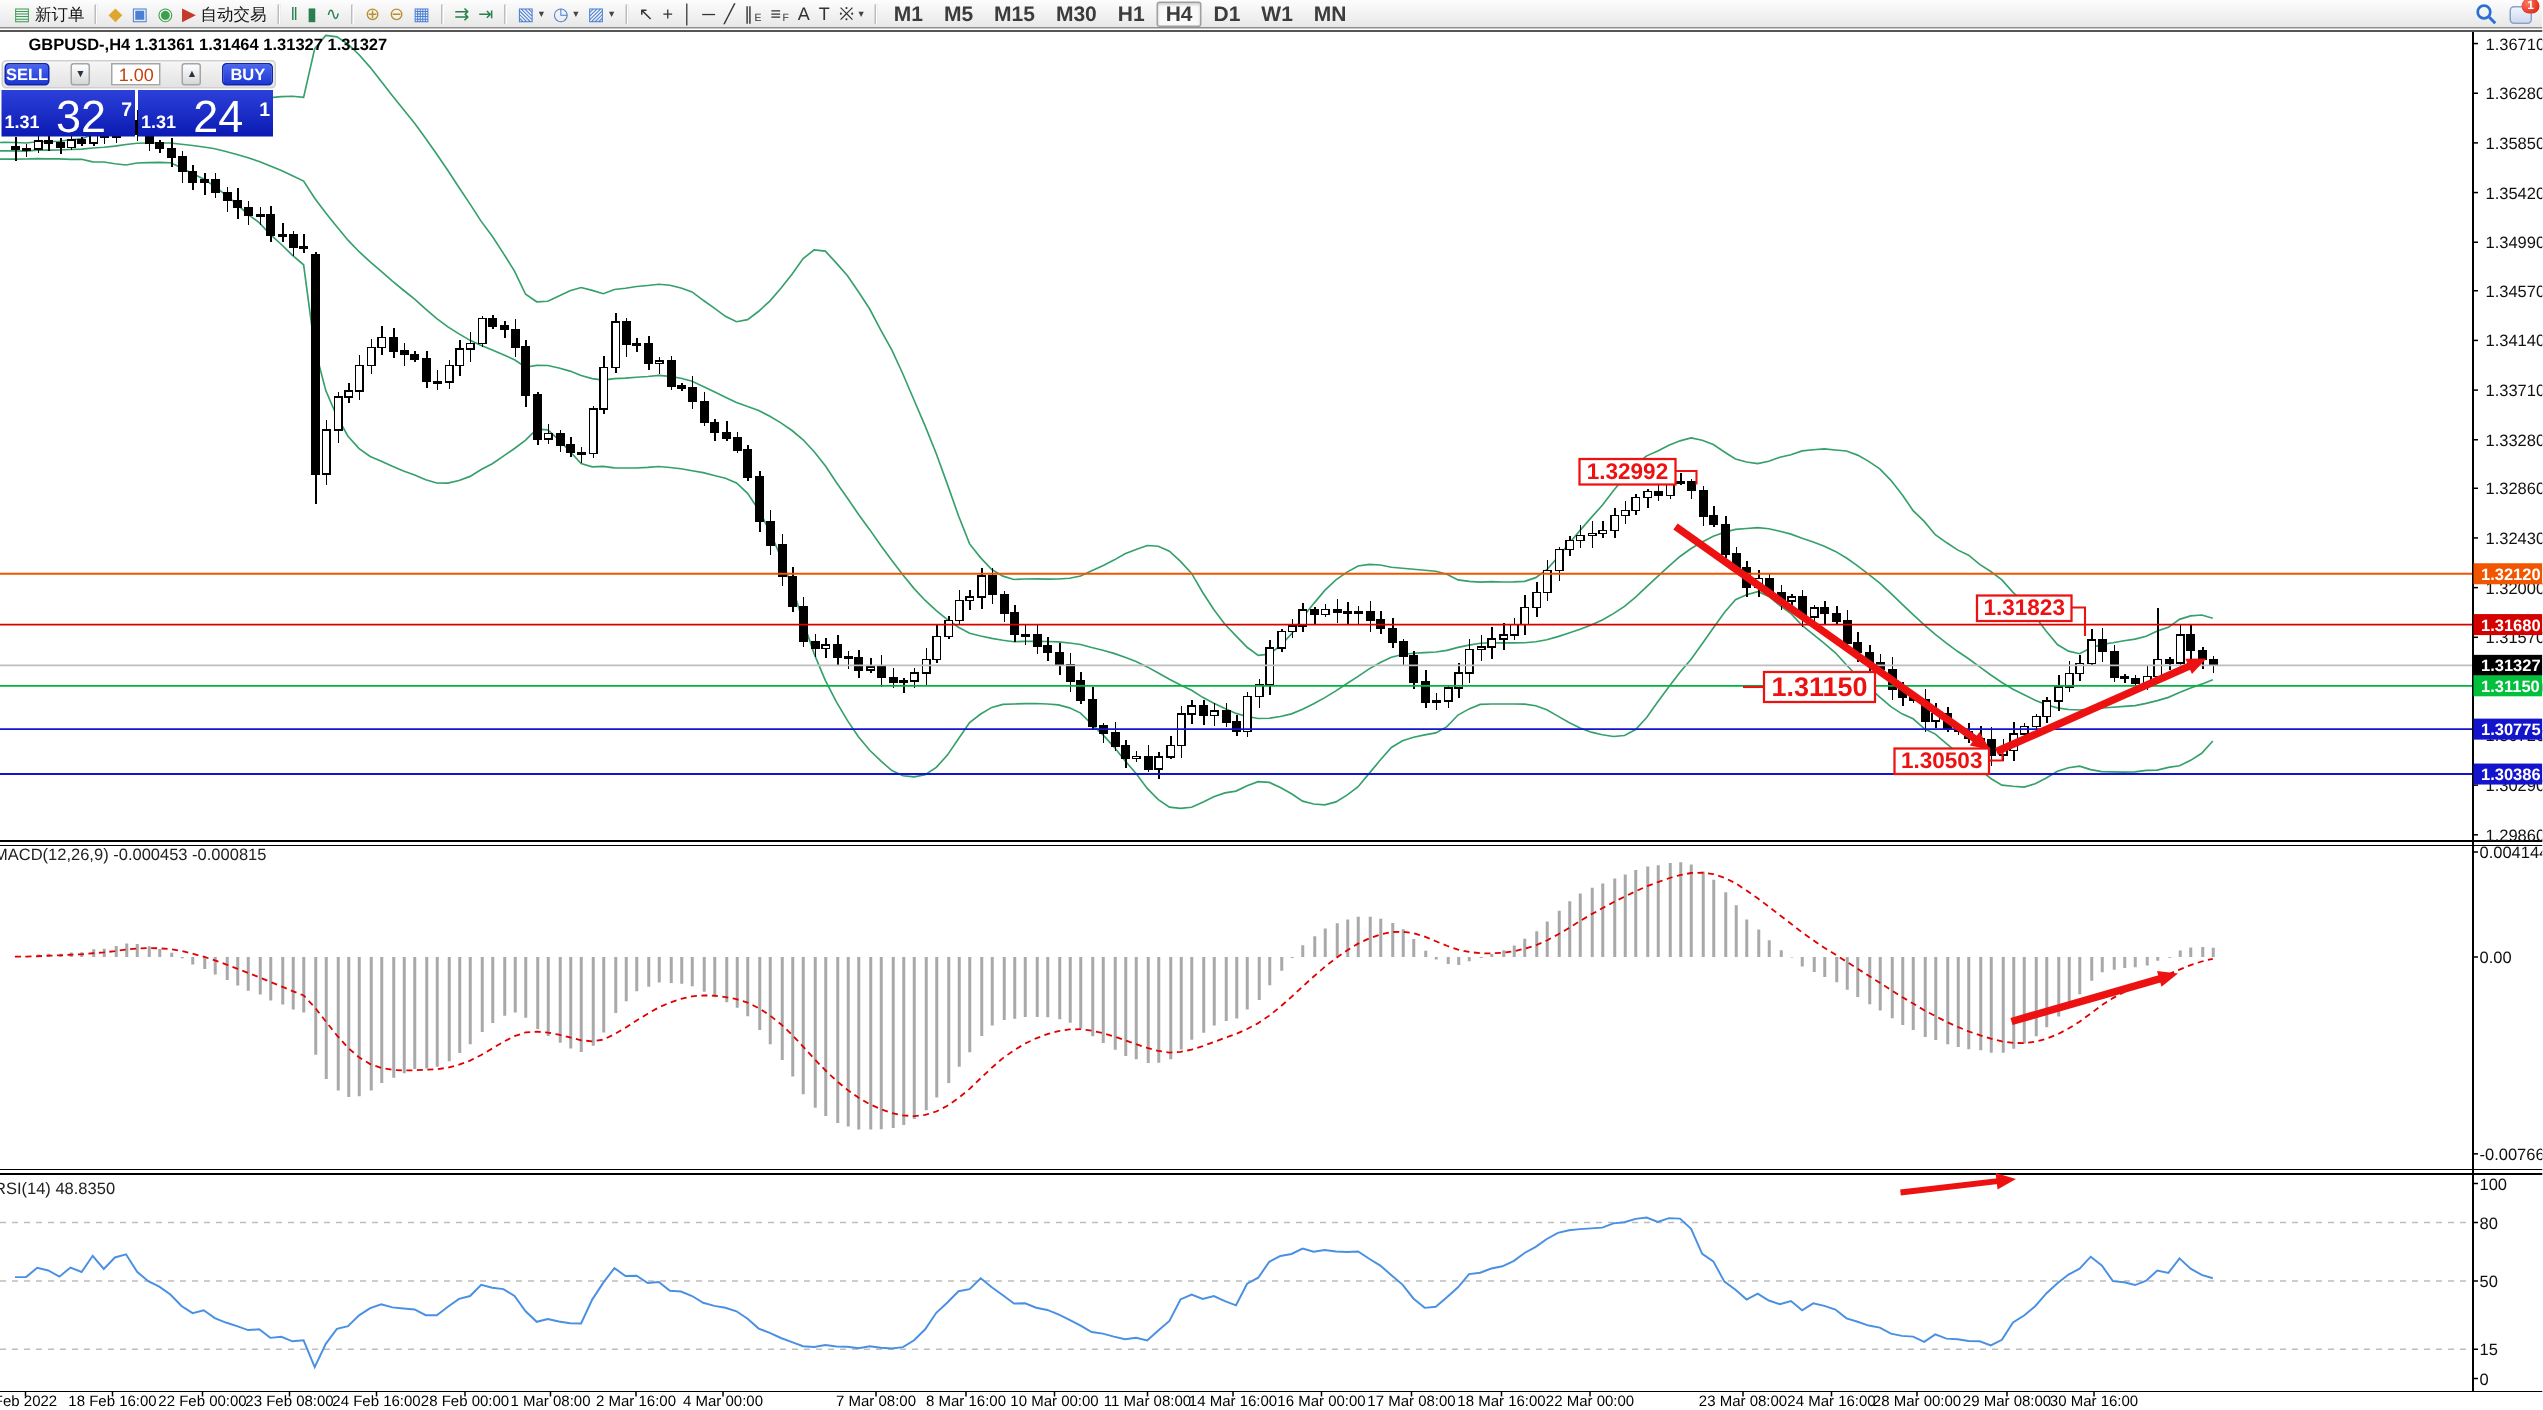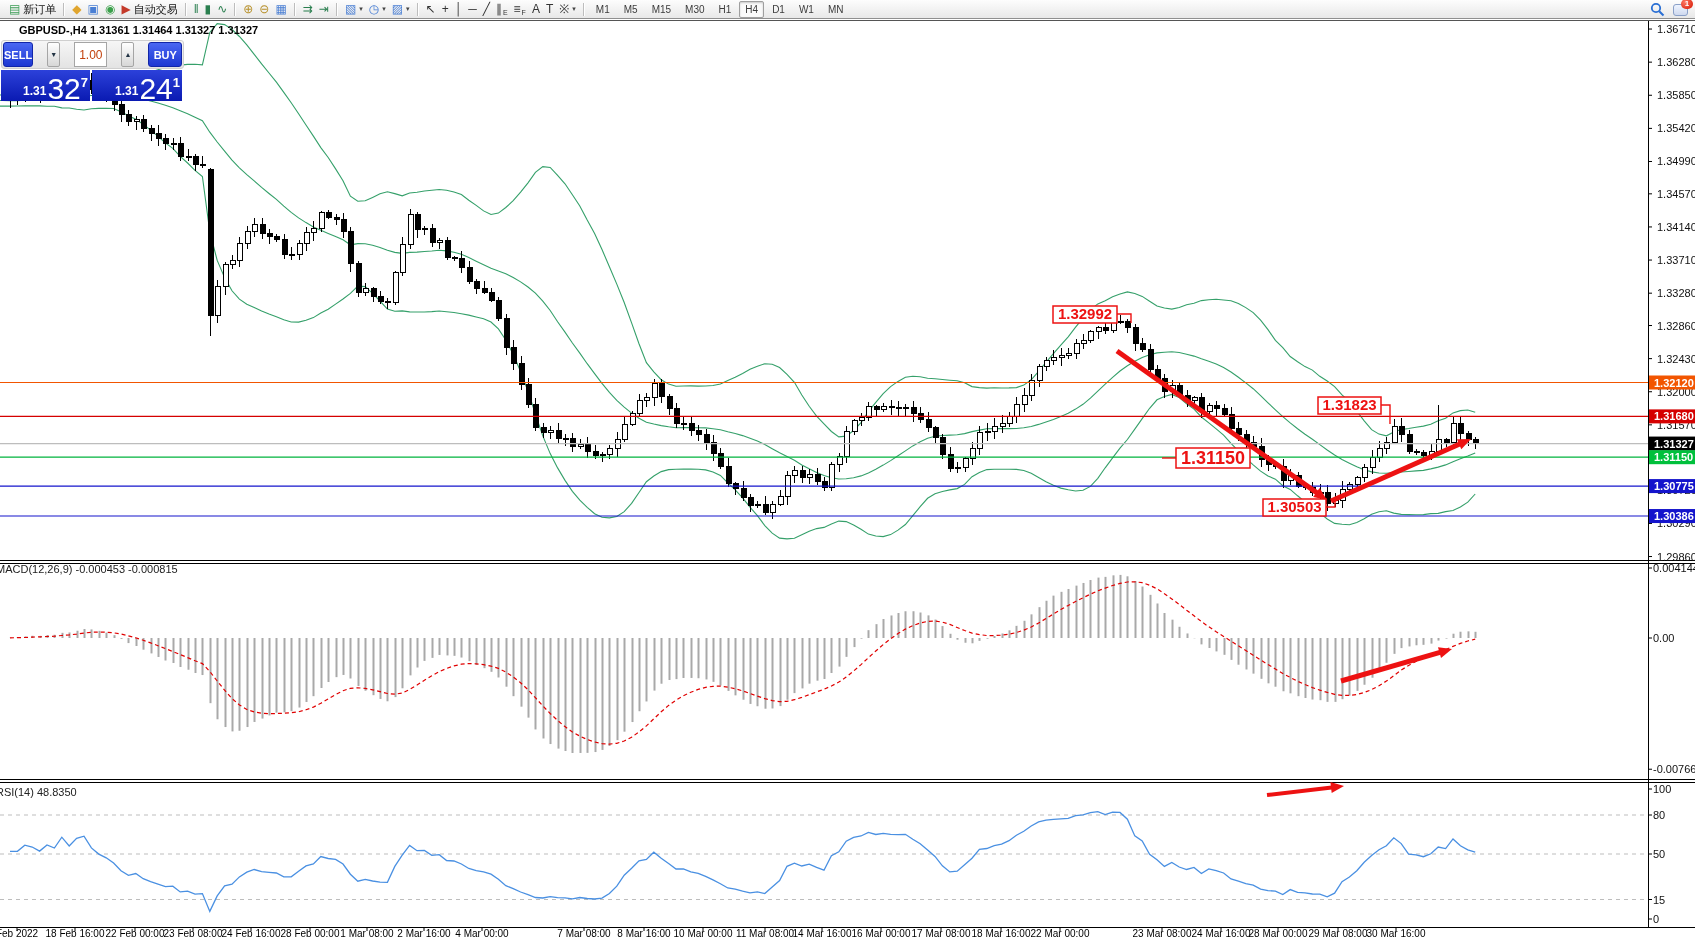--- a/index.html
+++ b/index.html
@@ -9,45 +9,45 @@
   .toolbar{position:absolute;top:0;left:0;width:1695px;height:19px;z-index:30;
     background:linear-gradient(#fdfdfd,#e8e8e8);border-bottom:1px solid #8f8f8f;
     display:flex;align-items:center;padding-left:6px;box-sizing:border-box;}
   .tb-sep{width:1px;height:13px;background:#bdbdbd;border-right:1px solid #fff;margin:0 4px;flex:0 0 auto;}
   .tb-item{height:17px;display:flex;align-items:center;justify-content:center;padding:0 3px;flex:0 0 auto;cursor:default;}
   .tb-glyph{font-size:12px;line-height:17px;}
   .tb-sub{font-size:7px;color:#333;margin-left:1px;align-self:flex-end;line-height:10px;}
   .tb-label{font-size:11px;color:#111;margin-left:3px;white-space:nowrap;}
   .tb-dd{font-size:7px;color:#444;margin-left:3px;}
   .tf-group{display:flex;align-items:center;flex:0 0 auto;}
-  .tf{font-size:10px;font-weight:normal;color:#3c3c3c;padding:0 5px;height:15px;line-height:15px;
+  .tf{font-size:14px;font-weight:bold;color:#3c3c3c;padding:0 5px;height:15px;line-height:15px;
     border:1px solid transparent;border-radius:2px;margin:0 1px;}
   .tf.active{background:#fafafa;border-color:#9f9f9f;box-shadow:inset 0 1px 2px rgba(0,0,0,.2);}
   .tb-right{margin-left:auto;display:flex;align-items:center;margin-right:6px;gap:8px;}
   .chat-wrap{position:relative;width:16px;height:14px;}
   .chat-bubble{position:absolute;left:0;top:2px;width:13px;height:10px;border-radius:3px;
     background:linear-gradient(#eef4ff,#cfd9ee);border:1px solid #8aa0c8;}
   .chat-badge{position:absolute;right:-4px;top:-3px;min-width:10px;height:10px;border-radius:6px;
     background:radial-gradient(circle at 35% 30%,#ff7a66,#d41400);color:#fff;font-size:8px;font-weight:bold;
     line-height:10px;text-align:center;padding:0 1px;}
   
   .chart-title{position:absolute;left:19px;top:24px;z-index:21;font-size:11px;font-weight:bold;color:#000;}
   .qp{position:absolute;left:1px;top:40px;width:183px;z-index:20;}
-  .qp-row1{display:flex;height:29px;background:linear-gradient(#f6f6f6,#e3e3e3);
+  .qp-row1{display:flex;height:19px;background:linear-gradient(#f6f6f6,#e3e3e3);
     border:1px solid #cfcfcf;border-radius:3px;padding:1px;gap:14px;box-sizing:border-box;align-items:stretch;}
   .btn-trade{color:#fff;font-weight:bold;font-size:11px;display:flex;align-items:center;justify-content:center;
     border-radius:3px;border:1px solid #1226a8;background:linear-gradient(#4a67f2,#1d38d2);}
   .btn-sell{width:37px;}
   .btn-buy{width:43px;}
   .spin{width:15px;background:linear-gradient(#ffffff,#d7d7d7);border:1px solid #a5a5a5;border-radius:2px;
     font-size:7px;color:#234;display:flex;align-items:center;justify-content:center;}
   .lot{flex:1;background:#fff;border:1px solid #a5a5a5;font-size:12px;color:#c2410c;
     display:flex;align-items:center;justify-content:flex-end;padding:0 4px;}
   .qp-row2{display:flex;gap:2px;margin-top:1px;}
-  .quote-box{color:#fff;height:31px;display:flex;align-items:flex-end;justify-content:flex-end;
+  .quote-box{color:#fff;height:31px;display:flex;align-items:flex-end;justify-content:space-between;
     background:linear-gradient(#2c41da,#0a1ab2);padding:0 2px;box-sizing:border-box;}
   .qb-left{width:89px;}
   .qb-right{width:90px;}
   .q-small{font-size:12px;font-weight:bold;margin:0 1px 3px 0;}
   .q-big{font-size:30px;font-weight:normal;line-height:25px;}
   .q-sup{font-size:13px;font-weight:bold;margin-bottom:11px;}
   
   #chart-svg{position:absolute;left:0;top:0;z-index:1;}
   text{font-family:"Liberation Sans",sans-serif;}
 </style>

